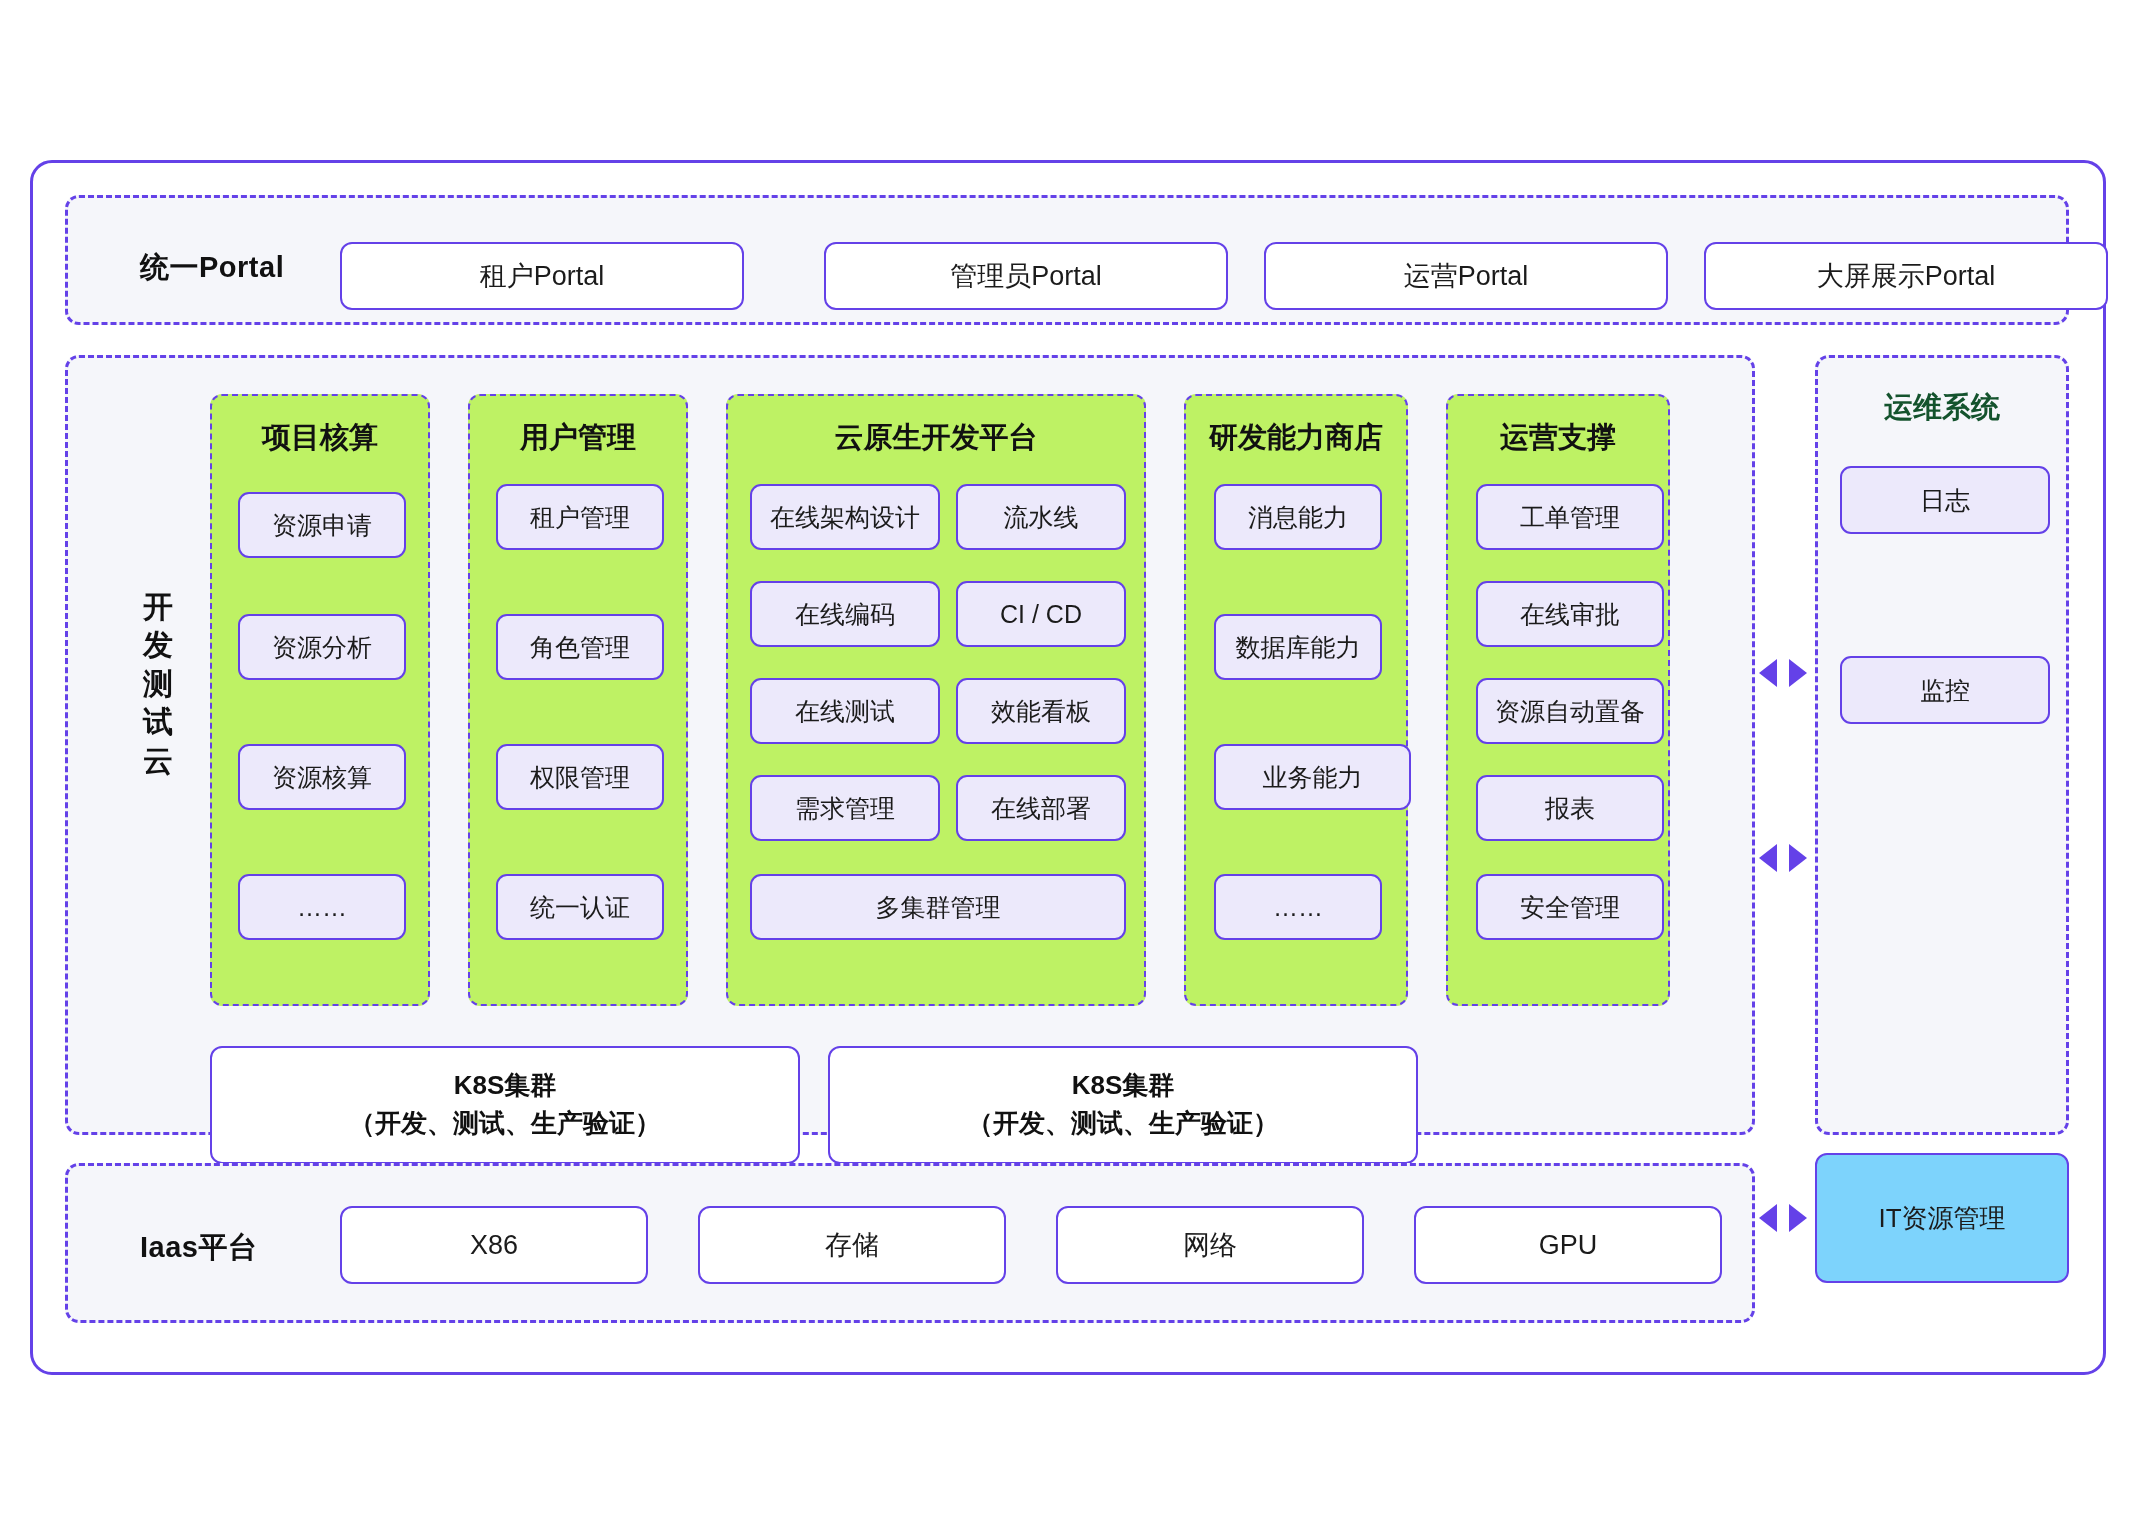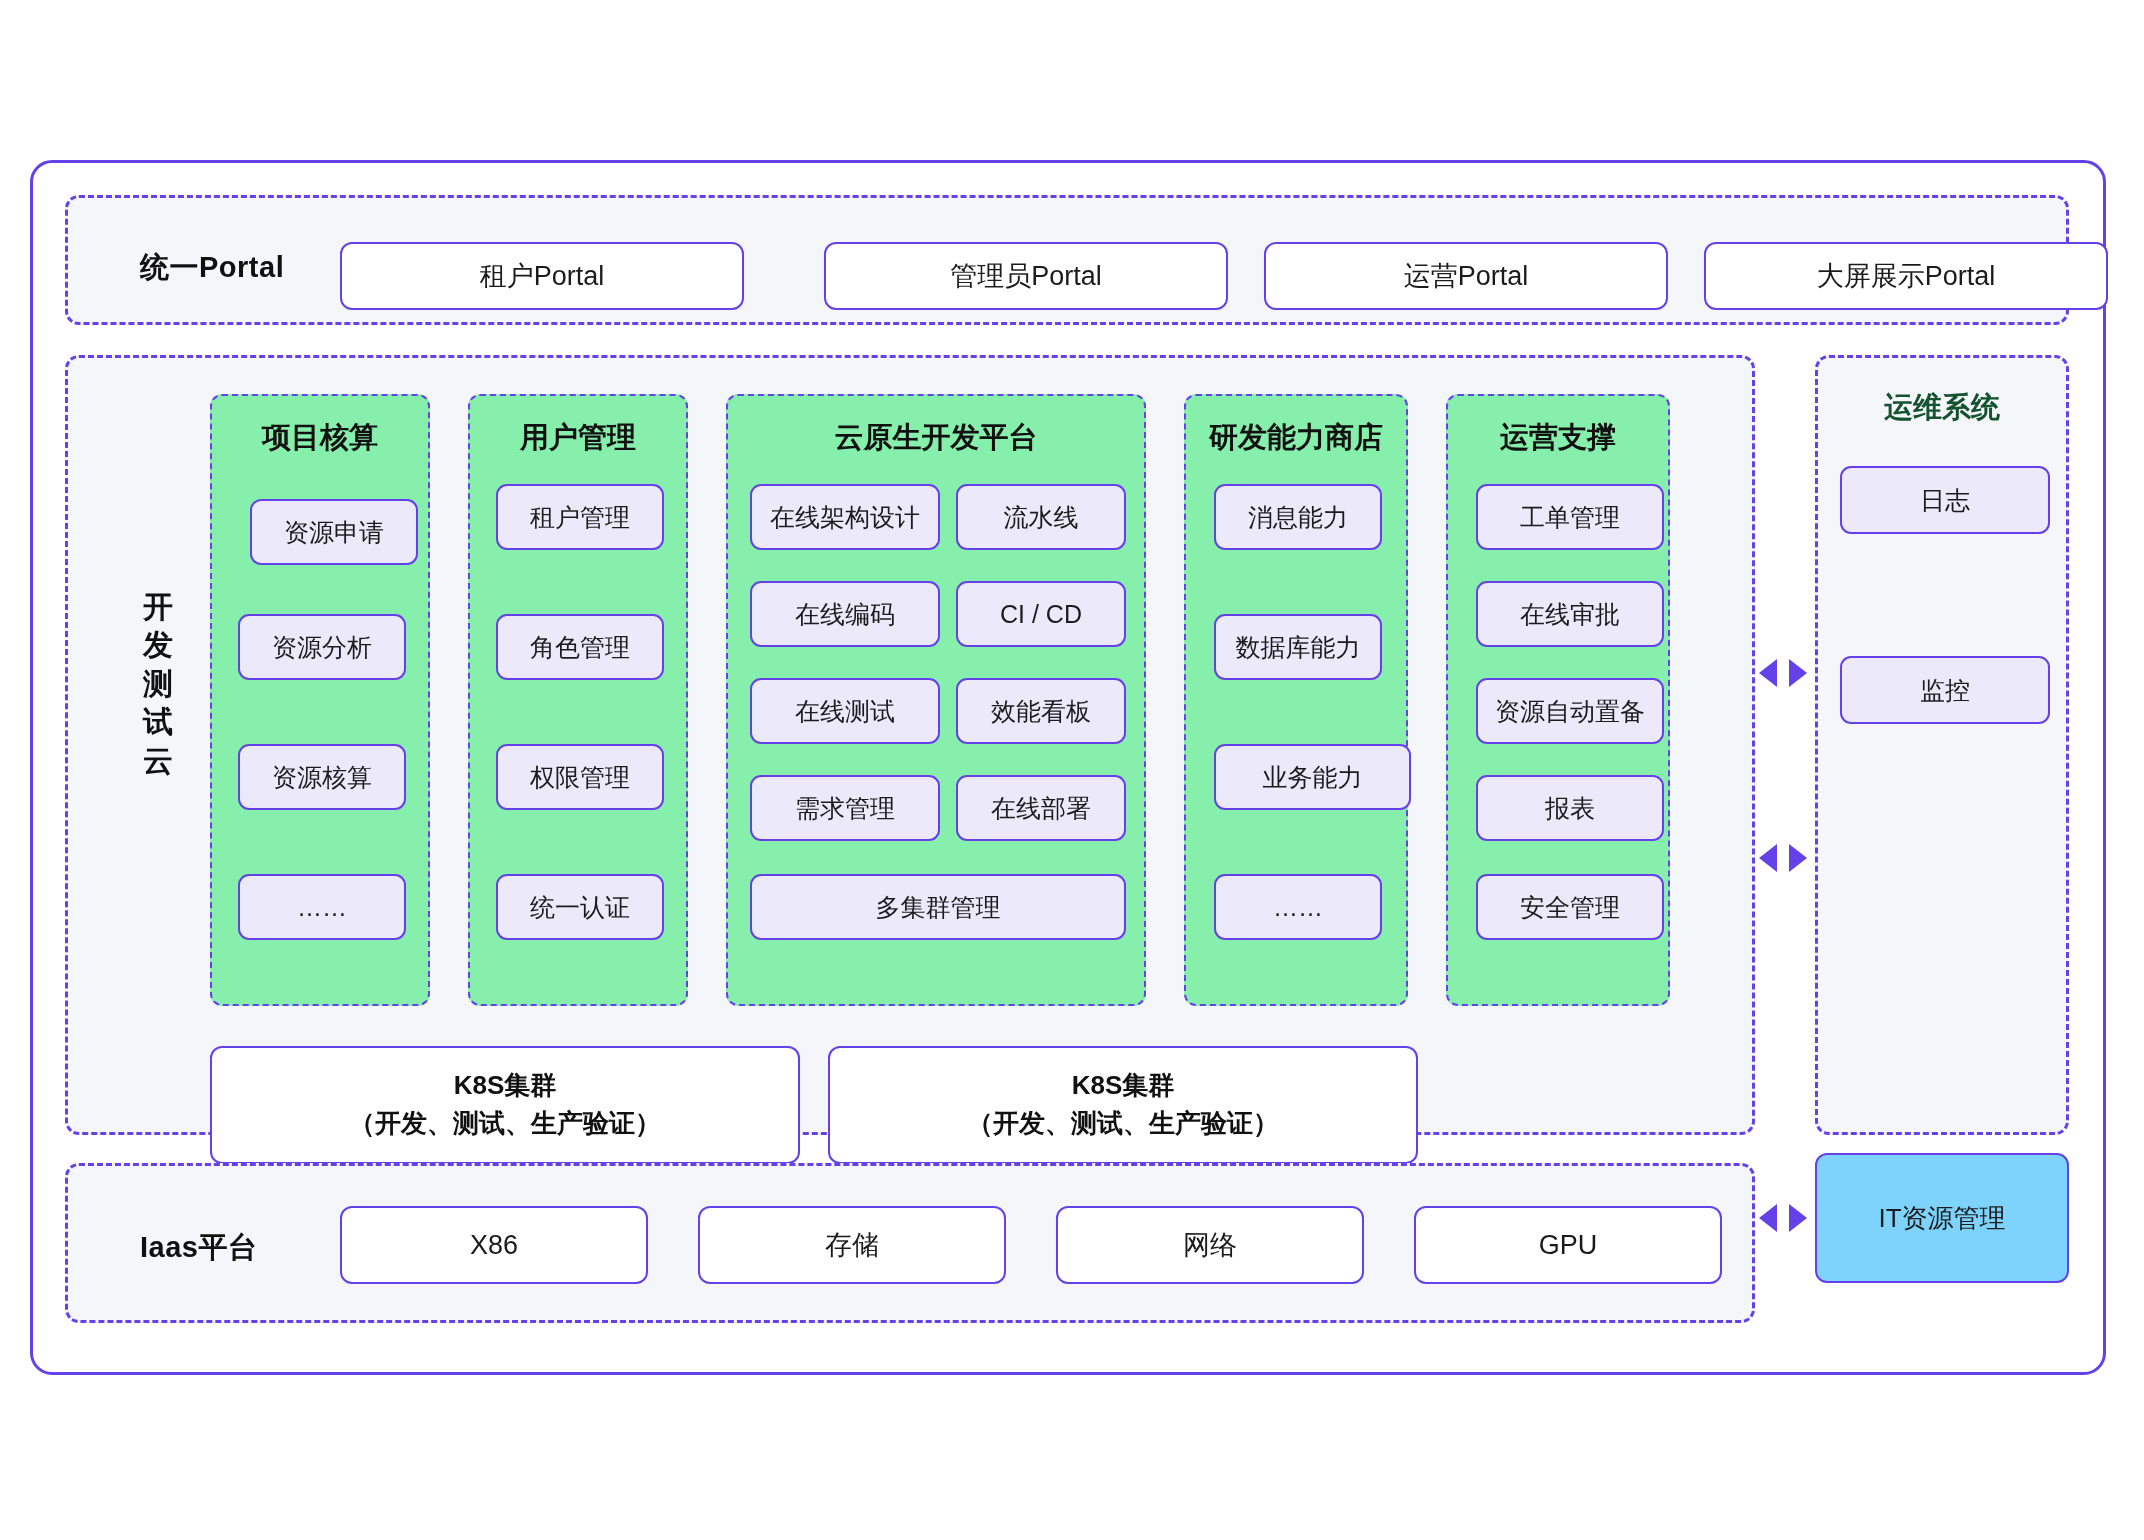--- a/index.html
+++ b/index.html
@@ -86,21 +86,21 @@
     line-height: 1.28;
     text-align: center;
     color: #111111;
   }
 
   
   .group {
     position: absolute;
     border: 2.5px dashed #6441e8;
     border-radius: 12px;
-    background: #86efac;
+    background: #bef264;
     box-sizing: border-box;
   }
   .group-title {
     position: absolute;
     top: 22px;
     left: 0;
     right: 0;
     text-align: center;
     font-weight: bold;
     font-size: 29px;
@@ -227,21 +227,21 @@
     <div class="portal-chip" style="left:1196px; width:404px;">运营Portal</div>
     <div class="portal-chip" style="left:1636px; width:404px;">大屏展示Portal</div>
   </div>
 
   <div class="dashed-band" id="mid-band">
 
     <div id="vert-label">开<br>发<br>测<br>试<br>云</div>
 
     <div class="group" style="left:142px; top:36px; width:220px; height:612px;">
       <div class="group-title">项目核算</div>
-      <div class="tile" style="left:26px; top:103px;  width:168px; height:66px;margin-left:12px;">资源申请</div>
+      <div class="tile" style="left:26px; top:96px;  width:168px; height:66px;">资源申请</div>
       <div class="tile" style="left:26px; top:218px; width:168px; height:66px;">资源分析</div>
       <div class="tile" style="left:26px; top:348px; width:168px; height:66px;">资源核算</div>
       <div class="tile" style="left:26px; top:478px; width:168px; height:66px;">……</div>
     </div>
 
     <div class="group" style="left:400px; top:36px; width:220px; height:612px;">
       <div class="group-title">用户管理</div>
       <div class="tile" style="left:26px; top:88px;  width:168px; height:66px;">租户管理</div>
       <div class="tile" style="left:26px; top:218px; width:168px; height:66px;">角色管理</div>
       <div class="tile" style="left:26px; top:348px; width:168px; height:66px;">权限管理</div>

